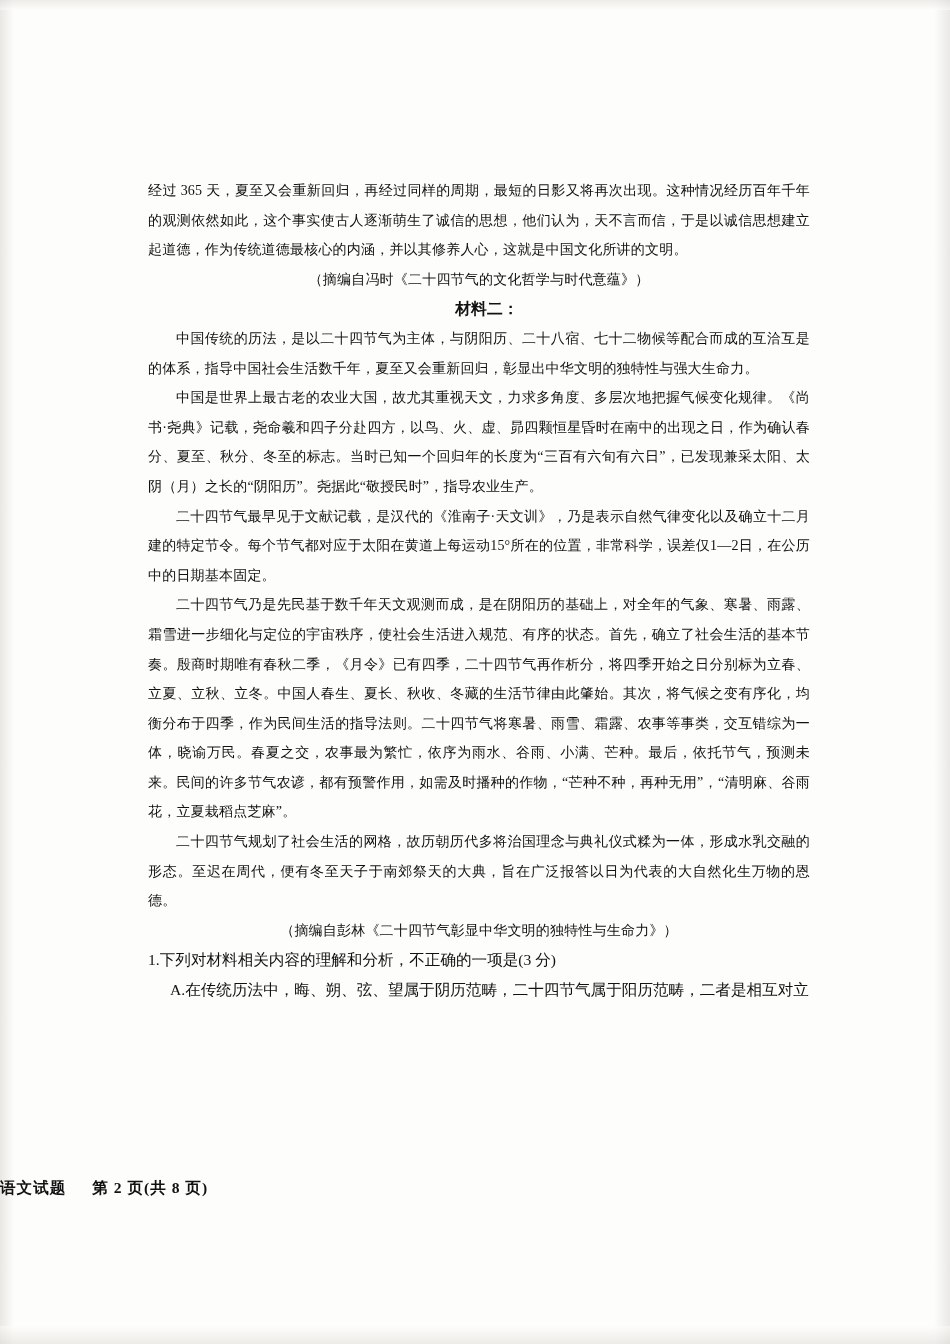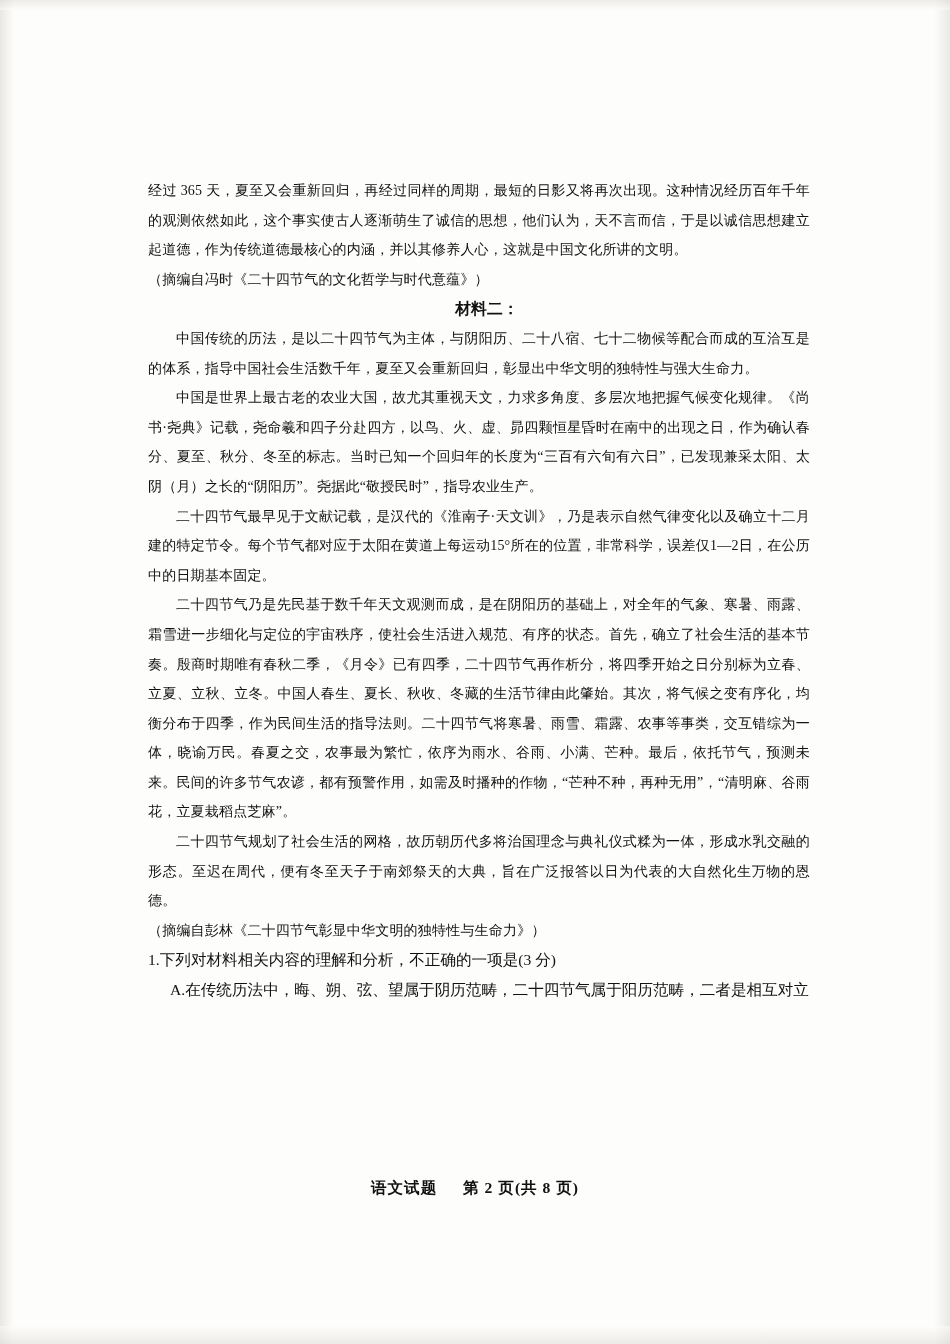--- a/index.html
+++ b/index.html
@@ -61,21 +61,21 @@
     font-size: 14px;
     line-height: 29.6px;
     text-align: justify;
     text-justify: inter-ideograph;
     letter-spacing: 0.2px;
   }
   p.indent {
     text-indent: 2em;
   }
   p.right {
-    text-align: left;
+    text-align: center;
   }
   .label-bold {
     font-weight: bold;
     font-size: 15.8px;
     line-height: 29.6px;
     margin: 0;
     text-indent: 1em;
     text-align: center;
   }
   .q-item {
@@ -94,21 +94,21 @@
   }
   .opt-line {
     display: block;
     text-indent: 0;
   }
   .footer {
     position: absolute;
     left: 0;
     top: 1178px;
     width: 950px;
-    text-align: center;
+    text-align: left;
     font-size: 15.6px;
     font-weight: bold;
     letter-spacing: 1px;
   }
   .footer .sep { display: inline-block; width: 16px; }
 </style>
 </head>
 <body>
 
 <div class="page">

